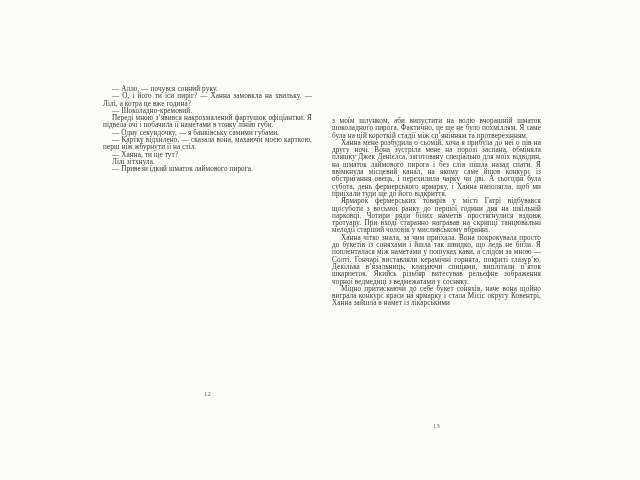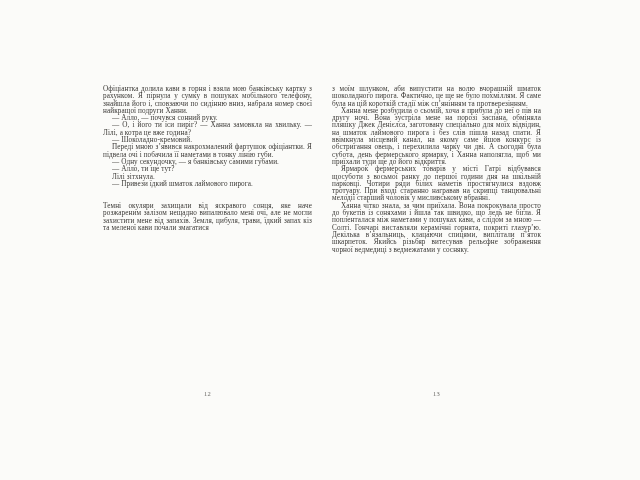--- a/index.html
+++ b/index.html
@@ -18,21 +18,21 @@
     background: #fbfbf9;
   }
   .page {
     position: absolute;
     top: 86px;
     width: 209px;
     height: 320px;
     color: #3a3835;
   }
   .page-left  { left: 103px; }
-  .page-right { left: 332px; }
+  .page-right { left: 332px; margin-top: 32px; }
   .page-body {
     font-size: 7.2px;
     line-height: 7.3px;
     text-align: justify;
     letter-spacing: 0.1px;
   }
   .para {
     margin: 0;
     text-indent: 9px;
   }
@@ -50,37 +50,37 @@
     letter-spacing: 0.3px;
   }
 </style>
 </head>
 <body>
 
 <div class="spread">
 
   <div class="page page-left">
     <div class="page-body">
-        <p class="para flush">Офіціантка долила кави в горня і взяла мою банківську картку з рахунком. Я пірнула у сумку в пошуках мобільного телефону, знайшла його і, сповзаючи по сидінню вниз, набрала номер своєї найкращої подруги Ханни.</p>
         <p class="para indent">— Алло, — почувся сонний руку.</p>
         <p class="para indent">— О, і його ти їси пиріг? — Ханна замовкла на хвильку. — Лілі, а котра це вже година?</p>
         <p class="para indent">— Шоколадно-кремовий.</p>
         <p class="para indent">Переді мною з’явився накрохмалений фартушок офіціантки. Я підвела очі і побачила її наметами в тонку лінію губи.</p>
         <p class="para indent">— Одну секундочку, — я банківську самими губами.</p>
-        <p class="para indent">— Алло, ти ще тут?</p>
+        <p class="para indent">— Картку відхилено, — сказала вона, махаючи моєю карткою, перш ніж жбурнути її на стіл.</p>
+        <p class="para indent">— Ханна, ти ще тут?</p>
         <p class="para indent">Лілі зітхнула.</p>
         <p class="para indent">— Привези їдкий шматок лаймового пирога.</p>
-        <p class="para break">Темні окуляри захищали від яскравого сонця, яке наче розжареним залізом нещадно випалювало мені очі, але не могли захистити мене від запахів. Земля, цибуля, трави, їдкий запах кіз та меленої кави почали змагатися</p>
       </div>
     <div class="page-number">12</div>
   </div>
 
   <div class="page page-right">
     <div class="page-body">
         <p class="para flush">з моїм шлунком, аби випустити на волю вчорашній шматок шоколадного пирога. Фактично, це ще не було похміллям. Я саме була на цій короткій стадії між сп’янінням та протверезінням.</p>
         <p class="para indent">Ханна мене розбудила о сьомій, хоча я прибула до неї о пів на другу ночі. Вона зустріла мене на порозі заспана, обміняла пляшку Джек Денієлса, заготовану спеціально для моїх відвідин, на шматок лаймового пирога і без слів пішла назад спати. Я ввімкнула місцевий канал, на якому саме йшов конкурс із обстригання овець, і перехилила чарку чи дві. А сьогодні була субота, день фермерського ярмарку, і Ханна наполягла, щоб ми приїхали туди ще до його відкриття.</p>
         <p class="para indent">Ярмарок фермерських товарів у місті Гатрі відбувався щосуботи з восьмої ранку до першої години дня на шкільній парковці. Чотири ряди білих наметів простягнулися вздовж тротуару. При вході старанно награвав на скрипці танцювальні мелодії старший чоловік у мисливському вбранні.</p>
         <p class="para indent">Ханна чітко знала, за чим приїхала. Вона покрокувала просто до букетів із соняхами і йшла так швидко, що ледь не бігла. Я попленталася між наметами у пошуках кави, а слідом за мною — Солті. Гончарі виставляли керамічні горнята, покриті глазур’ю. Декілька в’язальниць, клацаючи спицями, виплітали п’яток шкарпеток. Якийсь різьбяр витесував рельєфне зображення чорної ведмедиці з ведмежатами у сосняку.</p>
+        <p class="para indent">Міцно притискаючи до себе букет соняхів, наче вона щойно виграла конкурс краси на ярмарку і стала Місіс округу Ковентрі, Ханна зайшла в намет із лікарськими</p>
       </div>
     <div class="page-number">13</div>
   </div>
 
 </div>
 
 </body></html>

